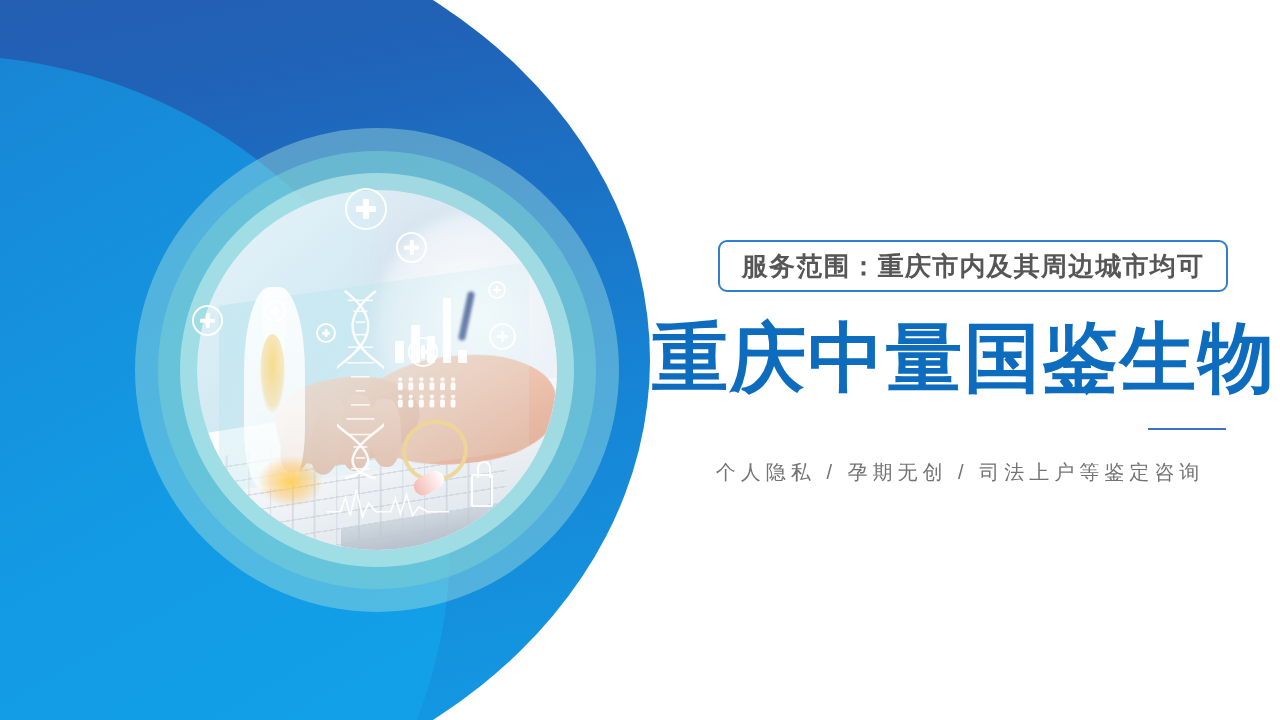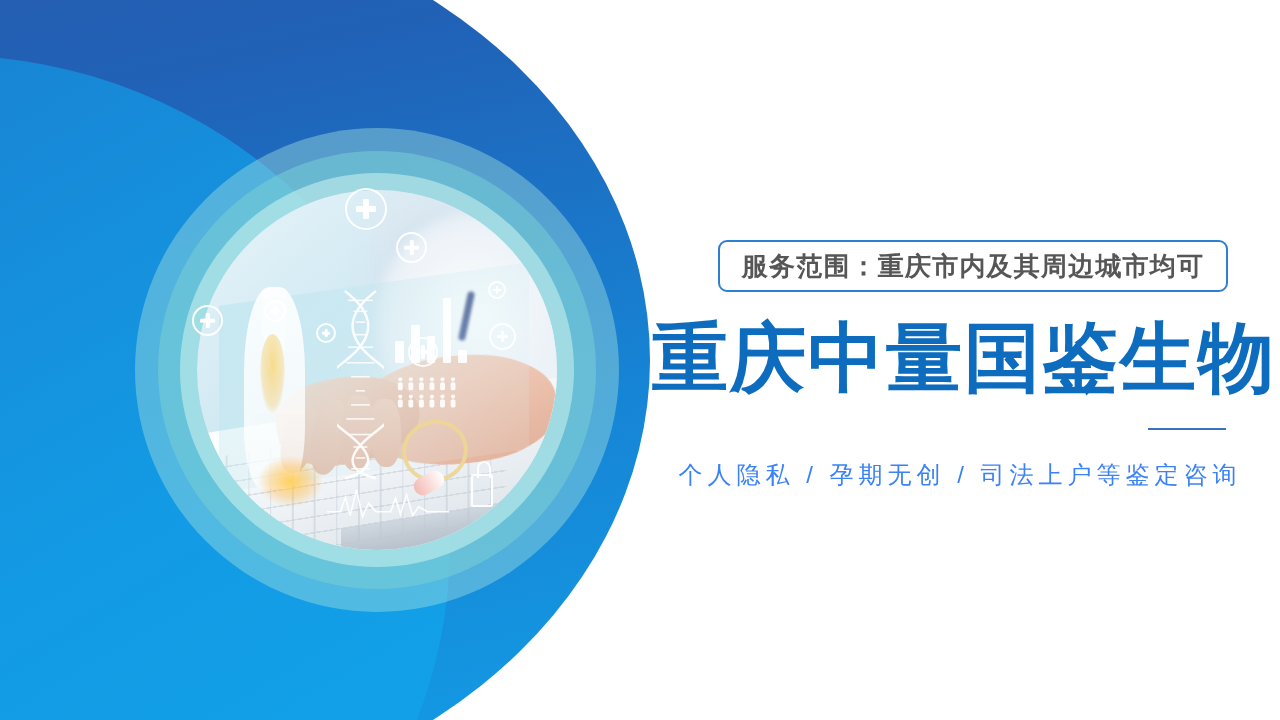--- a/index.html
+++ b/index.html
@@ -335,22 +335,22 @@
     width: 78px;
     height: 2px;
     background: #3a72bd;
   }
   .subtitle {
     position: absolute;
     left: 20px;
     top: 443px;
     width: 600px;
     text-align: center;
-    color: #3b82f6;
-    font-size: 24px;
+    color: #737373;
+    font-size: 20px;
     letter-spacing: 5px;
     white-space: nowrap;
   }
 </style>
 </head>
 <body>
 
 <div id="poster">
 
   <div class="bg-blue-base"></div>

